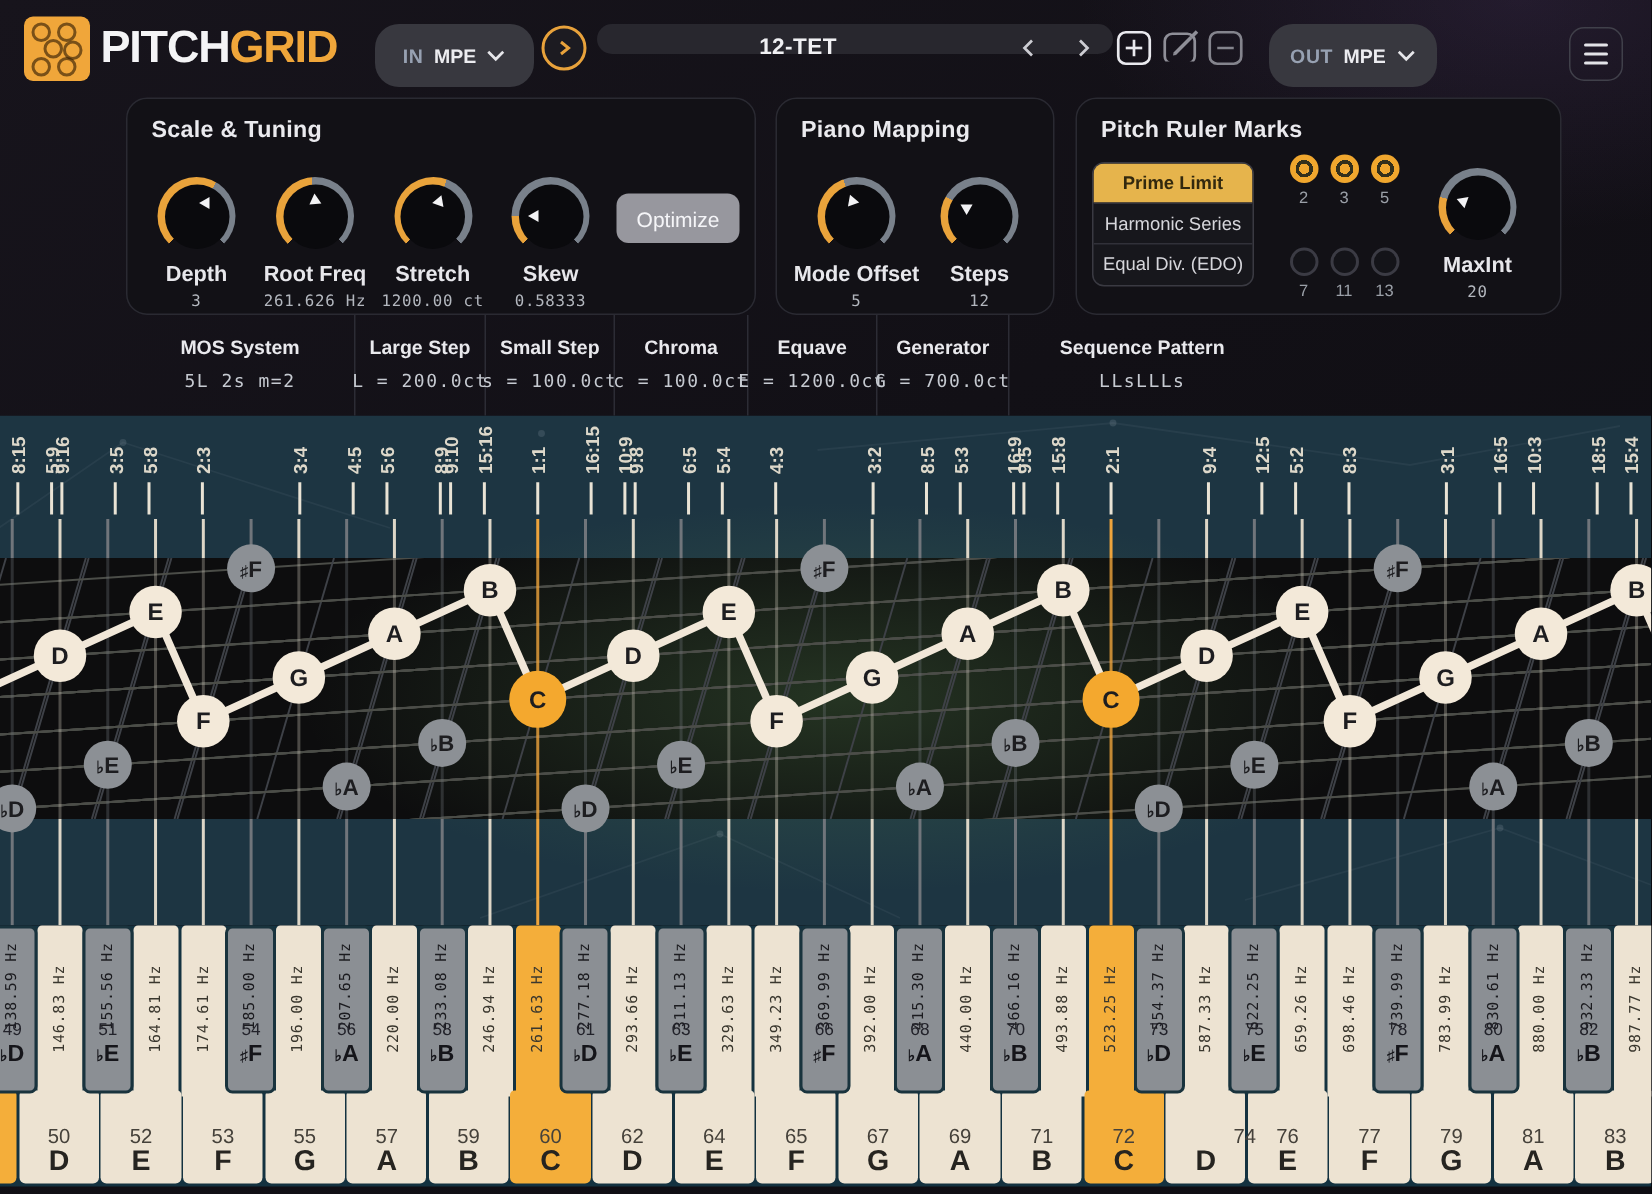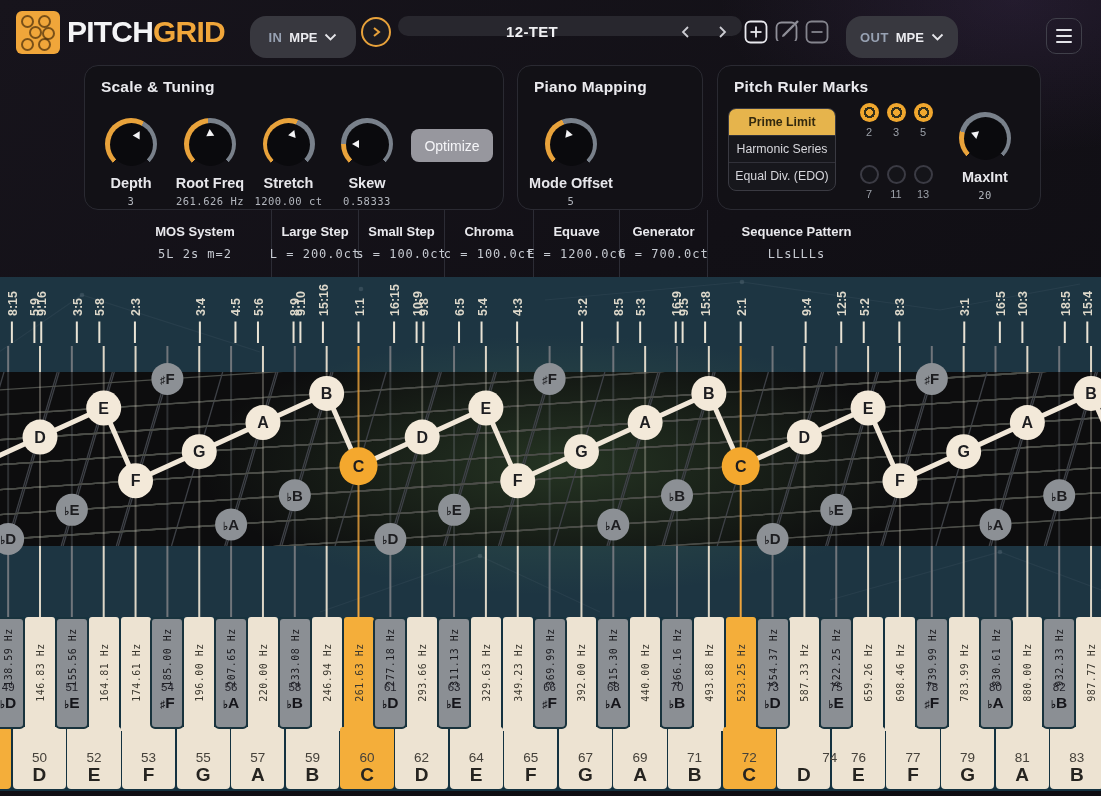--- a/index.html
+++ b/index.html
@@ -43,21 +43,21 @@
   .optimize{position:absolute;left:326px;top:63px;width:82px;height:33px;border:none;border-radius:8px;background:#97979e;color:#f5f5f8;font-family:"Liberation Sans",sans-serif;font-size:14px;cursor:pointer;}
   .seg{position:absolute;left:10px;top:42px;width:106px;border:1px solid #3a3a42;border-radius:8px;overflow:hidden;background:#17171c;}
   .seg .opt{height:26.2px;line-height:26.2px;text-align:center;font-size:12.3px;color:#d6d6db;border-top:1px solid #313139;cursor:pointer;white-space:nowrap;}
   .seg .opt:first-child{border-top:none;}
   .seg .opt.sel{background:#e6b44c;color:#33290e;font-weight:700;}
   .ptoggle{position:absolute;width:19px;height:19px;border-radius:50%;box-sizing:border-box;cursor:pointer;}
   .ptoggle.on{background:radial-gradient(circle at 50% 50%, #f0a72e 0 3.5px, #33301c 3.5px 5.8px, #f0a72e 5.8px 100%);}
   .ptoggle.off{background:#141419;border:2px solid #3b3b44;}
   .plabel{position:absolute;width:30px;text-align:center;font-size:11px;color:#9ba0a8;}
   
-  .info-bar{position:absolute;left:0;top:210px;width:1018px;height:67px;display:flex;padding-left:119px;box-sizing:border-box;}
+  .info-bar{position:absolute;left:0;top:210px;width:1018px;height:67px;display:flex;padding-left:84px;box-sizing:border-box;}
   .icol{display:flex;flex-direction:column;align-items:center;padding-top:14px;box-sizing:border-box;}
   .icol + .icol{border-left:1px solid #2c2c35;}
   .ilabel{font-size:13px;font-weight:700;color:#e9e9ed;}
   .ivalue{margin-top:8px;font-family:"DejaVu Sans Mono",monospace;font-size:12px;color:#c6cad1;letter-spacing:1px;white-space:nowrap;}
   
   #pitch-area{position:absolute;left:0;top:277px;}
   
   #keyboard{position:absolute;left:0;top:617px;width:1101px;height:174px;background:#143240;}
   .kw{position:absolute;box-sizing:border-box;}
   .stem{background:#ede3d2;border-radius:3px 3px 0 0;z-index:1;}
@@ -195,20 +195,30 @@
     <div class="kmount" id="knobs-piano">
         <div class="knob" style="left: 8px; top: 52px;">
           <div class="ring" style="background: conic-gradient(from 225deg, rgb(233, 163, 59) 0deg, rgb(233, 163, 59) 115deg, rgb(121, 129, 139) 115deg, rgb(121, 129, 139) 270deg, transparent 270deg, transparent 360deg);">
             <div class="face"></div>
             <div class="pwrap" style="transform: rotate(-20deg);">
               <div class="tri"></div>
             </div>
           </div>
           <div class="klabel">Mode Offset</div>
           <div class="kvalue">5</div>
+        </div>
+        <div class="knob" style="left: 90px; top: 52px;">
+          <div class="ring" style="background: conic-gradient(from 225deg, rgb(233, 163, 59) 0deg, rgb(233, 163, 59) 75deg, rgb(121, 129, 139) 75deg, rgb(121, 129, 139) 270deg, transparent 270deg, transparent 360deg);">
+            <div class="face"></div>
+            <div class="pwrap" style="transform: rotate(-60deg);">
+              <div class="tri"></div>
+            </div>
+          </div>
+          <div class="klabel">Steps</div>
+          <div class="kvalue">12</div>
         </div>
       </div>
   </div>
 
   <div class="panel" id="panel-marks">
     <h3>Pitch Ruler Marks</h3>
     <div class="seg" id="seg-modes">
         <div class="opt sel">Prime Limit</div>
         <div class="opt">Harmonic Series</div>
         <div class="opt">Equal Div. (EDO)</div>

